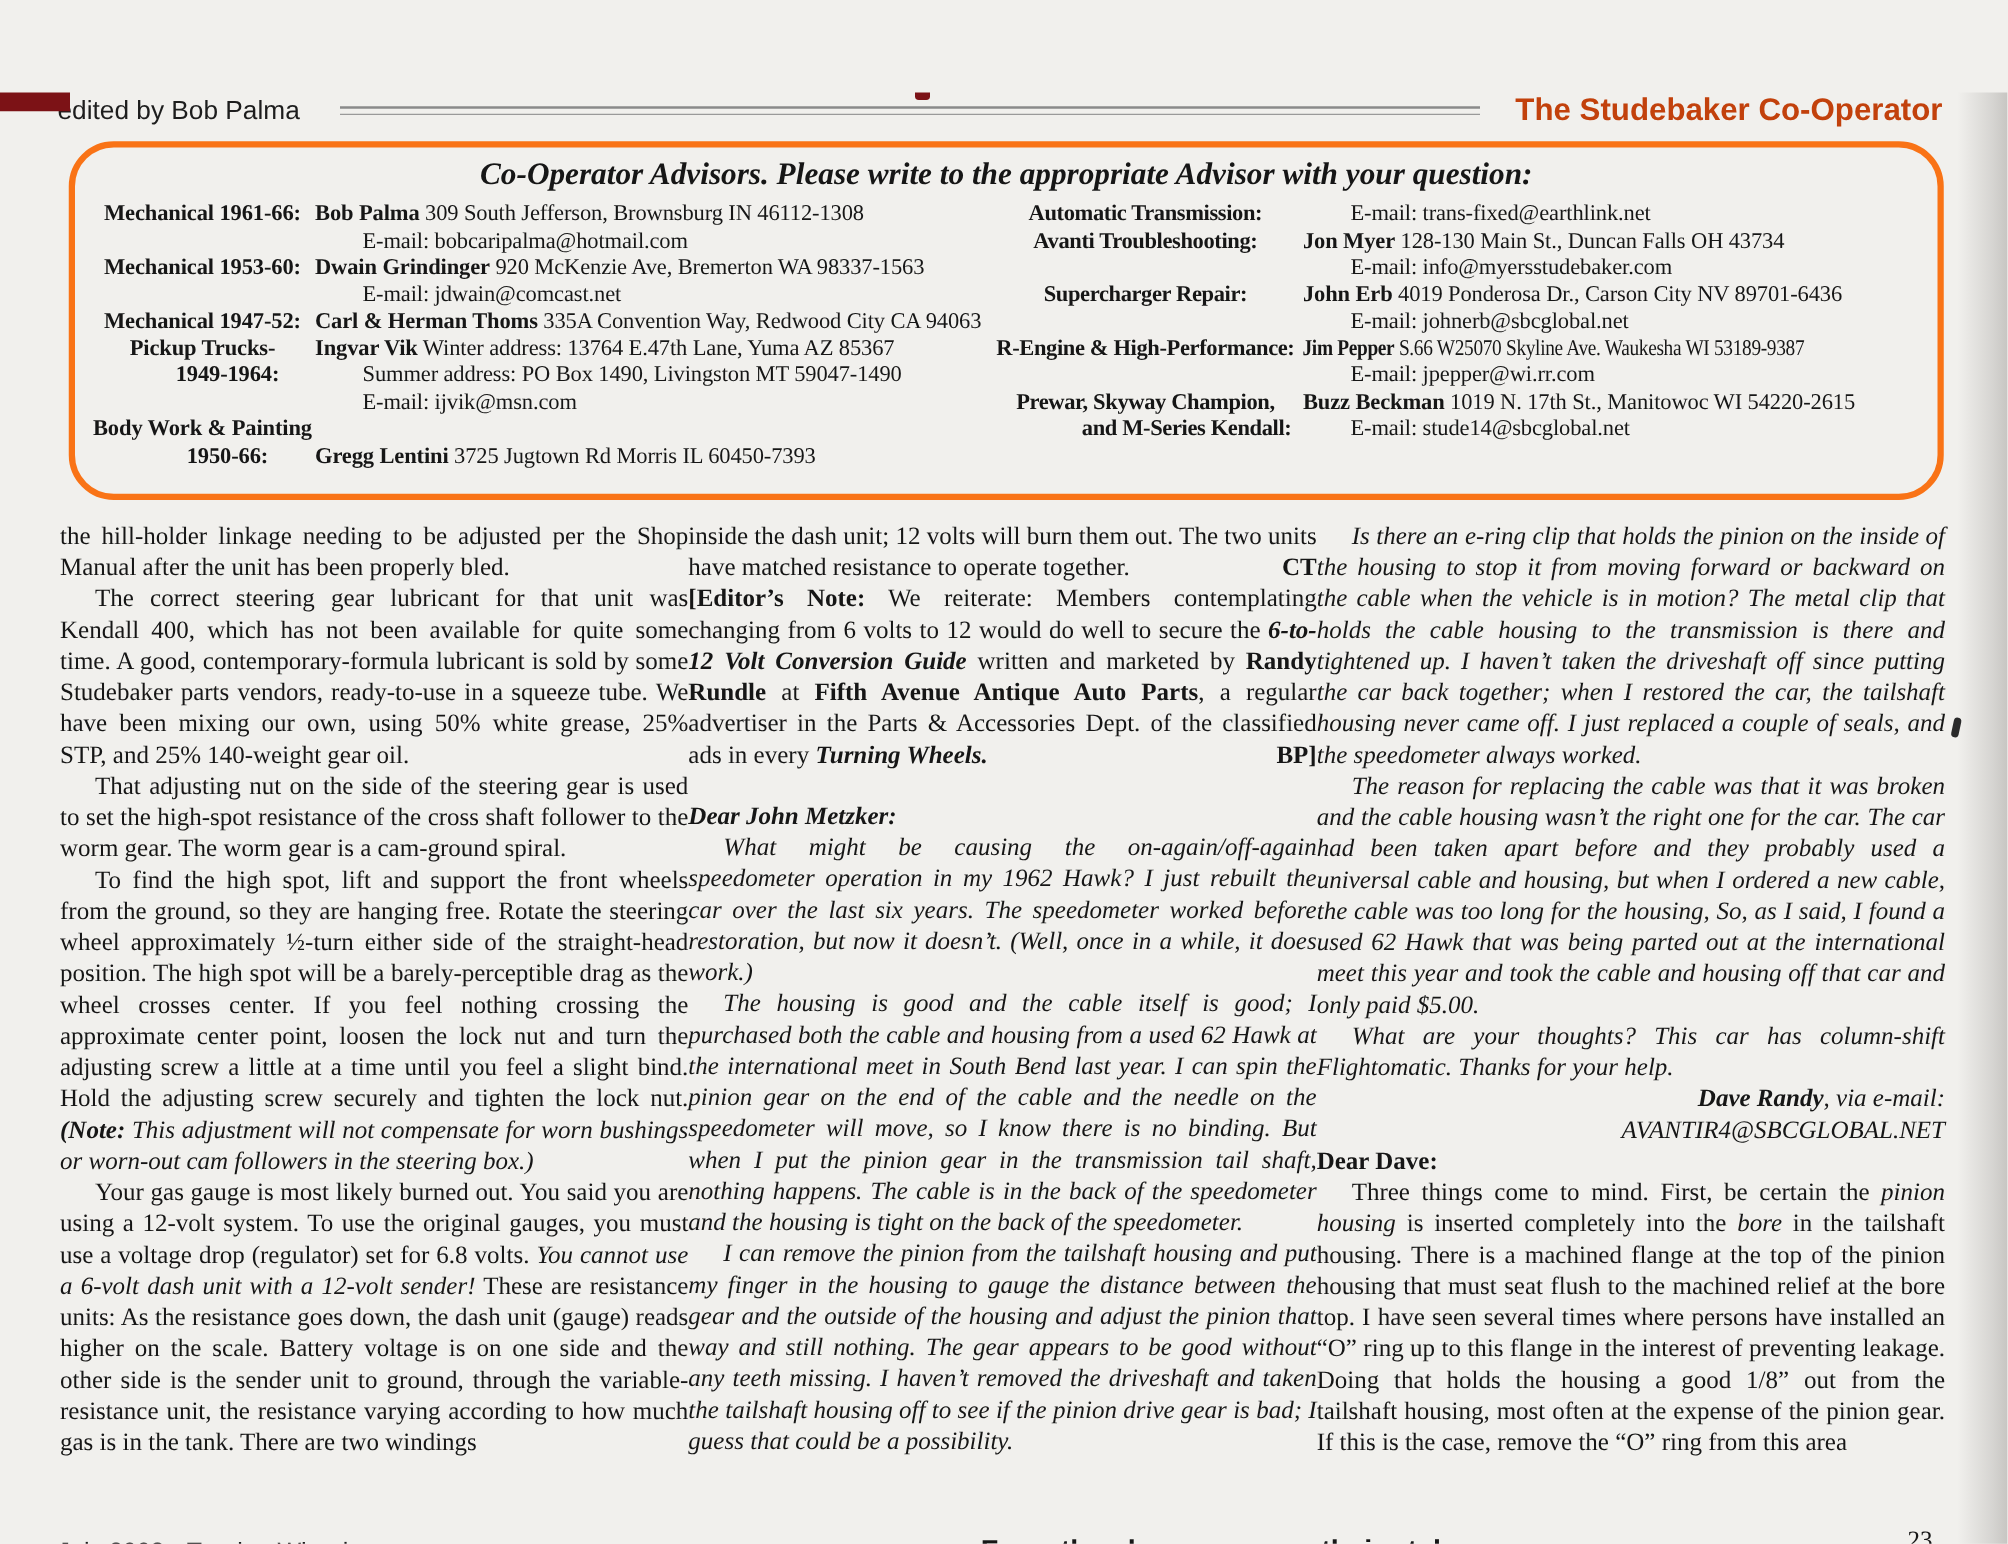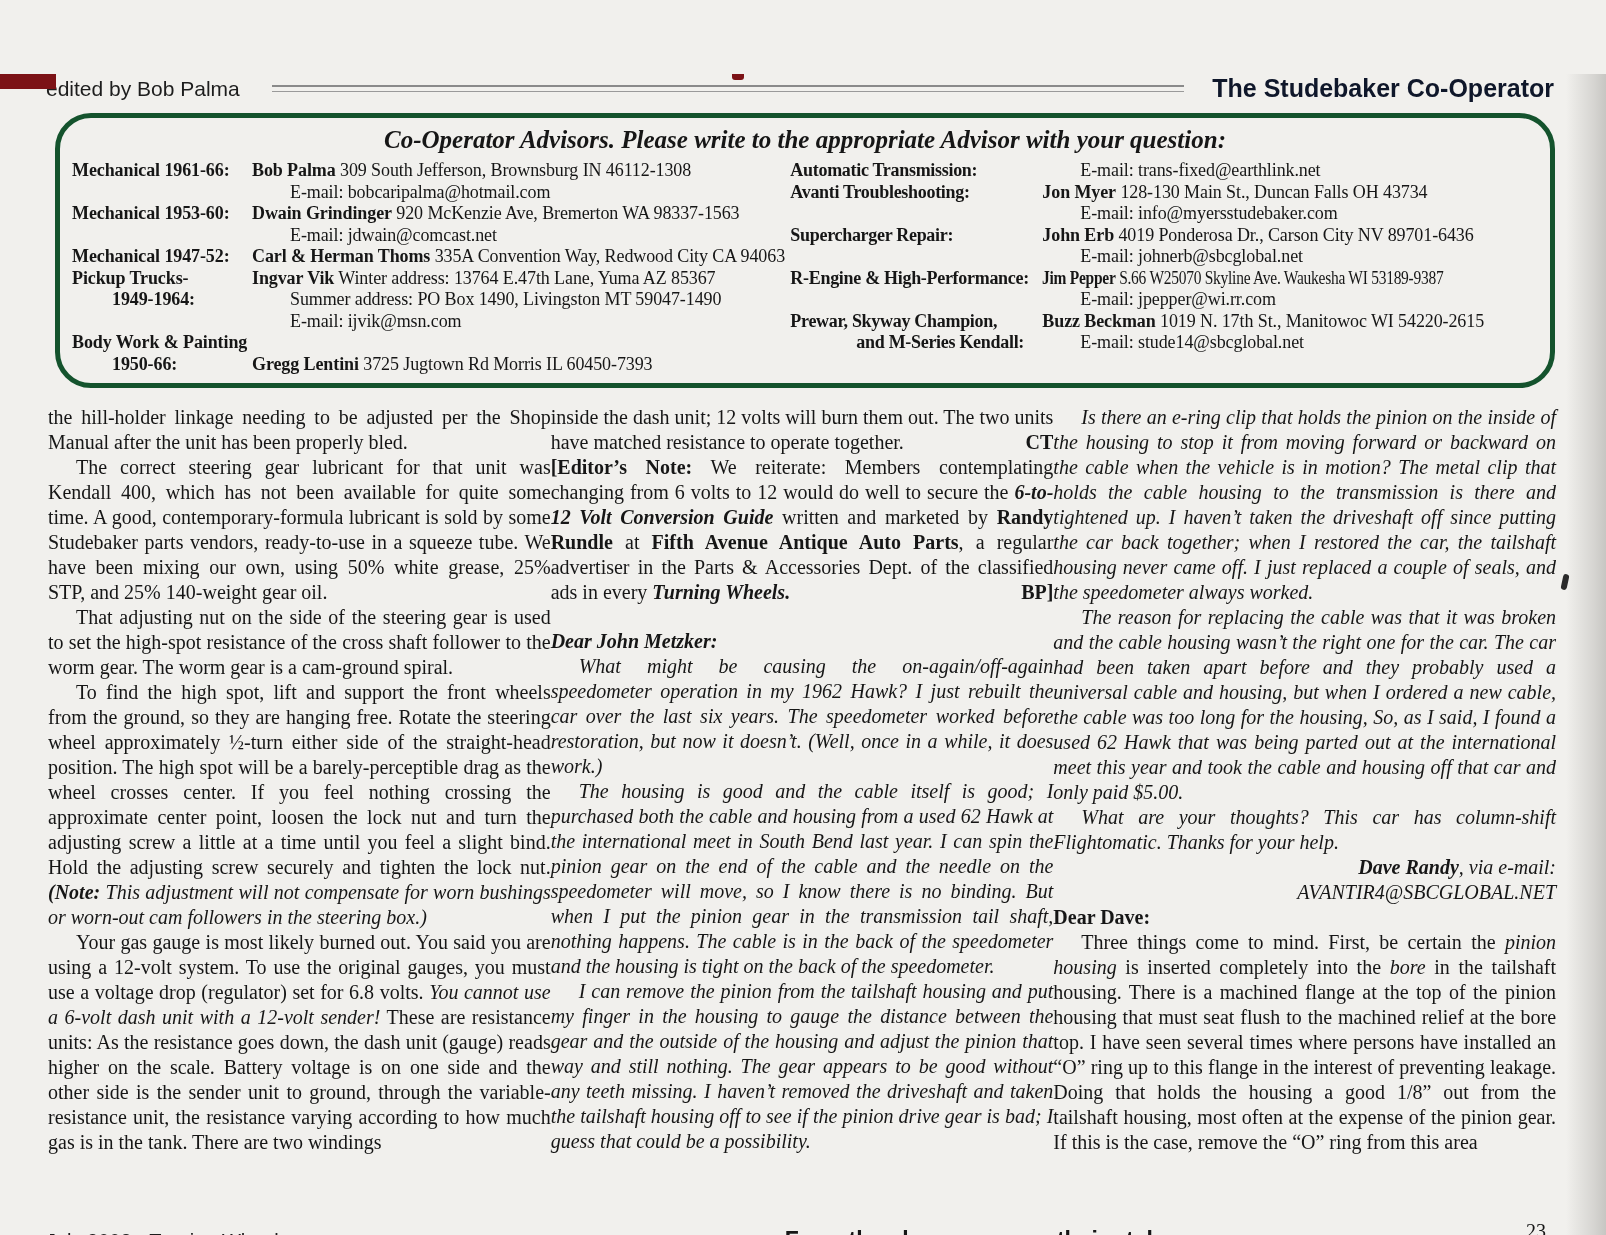--- a/index.html
+++ b/index.html
@@ -15,35 +15,35 @@
   .corner-red{position:absolute;left:0;top:0;width:56px;height:15px;background:#7c1216;}
   .speck-red{position:absolute;left:732px;top:0;width:12px;height:6px;background:#7c1216;border-radius:0 0 3px 3px;}
   .edge-band{position:absolute;right:0;top:0;bottom:0;width:40px;
     background:linear-gradient(to right, rgba(90,88,84,0) 0%, rgba(90,88,84,0.18) 70%, rgba(90,88,84,0.28) 100%);}
   .edge-tick{position:absolute;right:38px;top:500px;width:6px;height:16px;background:#2a2a2a;border-radius:3px;transform:rotate(12deg);}
 
   
   .masthead{display:flex;align-items:center;margin-top:74px;padding:0 52px 0 46px;}
   .edited-by{font-family:"Liberation Sans", sans-serif;font-size:21px;color:#1d1d1d;white-space:nowrap;}
   .rule{flex:1;height:4px;border-top:2px solid #8a8a8a;border-bottom:1px solid #9a9a9a;margin:0 28px 0 32px;}
-  .pub-title{font-family:"Liberation Sans", sans-serif;font-size:25px;font-weight:bold;color:#0f172a;white-space:nowrap;}
-
-  
-  .advisor-box{margin:10px 51px 0 55px;border:5px solid #14532d;border-radius:36px;
-    padding:6px 12px 8px 12px;background:transparent;}
+  .pub-title{font-family:"Liberation Sans", sans-serif;font-size:25px;font-weight:bold;color:#c2410c;white-space:nowrap;}
+
+  
+  .advisor-box{margin:10px 51px 0 55px;border:5px solid #f97316;border-radius:36px;
+    padding:6px 12px 20px 12px;background:transparent;}
   .box-title{font-size:25px;font-weight:bold;font-style:italic;text-align:center;margin:2px 0 6px 0;}
   .adv-cols{display:flex;}
   .adv-col{font-size:18px;line-height:21.5px;letter-spacing:-0.1px;}
   .adv-col.left{width:49%;}
   .adv-col.right{width:51%;}
   .adv-row{display:flex;}
   .adv-label{font-weight:bold;flex-shrink:0;}
   .left .adv-label{width:180px;}
   .right .adv-label{width:252px;letter-spacing:-0.3px;}
-  .adv-label div{white-space:nowrap;}
+  .adv-label div{white-space:nowrap;text-align:center;}
   #adv-left .lab2{padding-left:40px;}
   #adv-right .lab2{padding-left:66px;}
   .adv-body{flex:1;min-width:0;}
   .adv-line{min-height:21.5px;white-space:nowrap;}
   .adv-line.extra{padding-left:38px;}
   .adv-name{font-weight:bold;}
   .cond{transform:scaleX(0.86);transform-origin:left center;letter-spacing:-0.3px;}
 
   
   .body-cols{display:flex;padding:0 50px 0 48px;margin-top:17px;}

